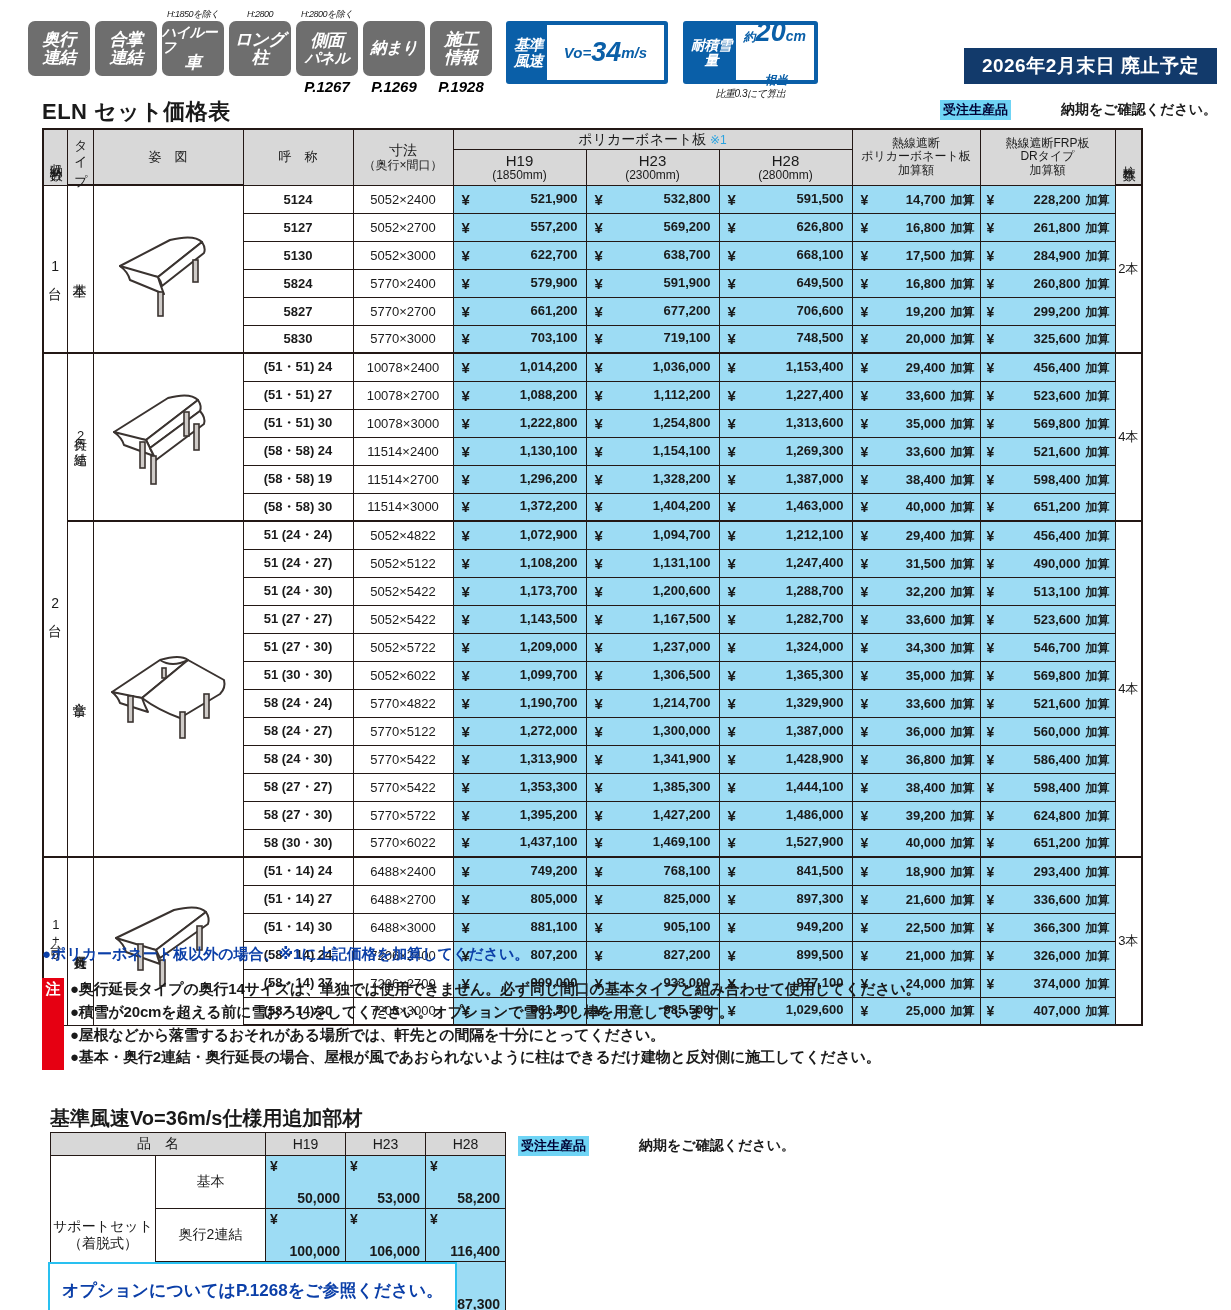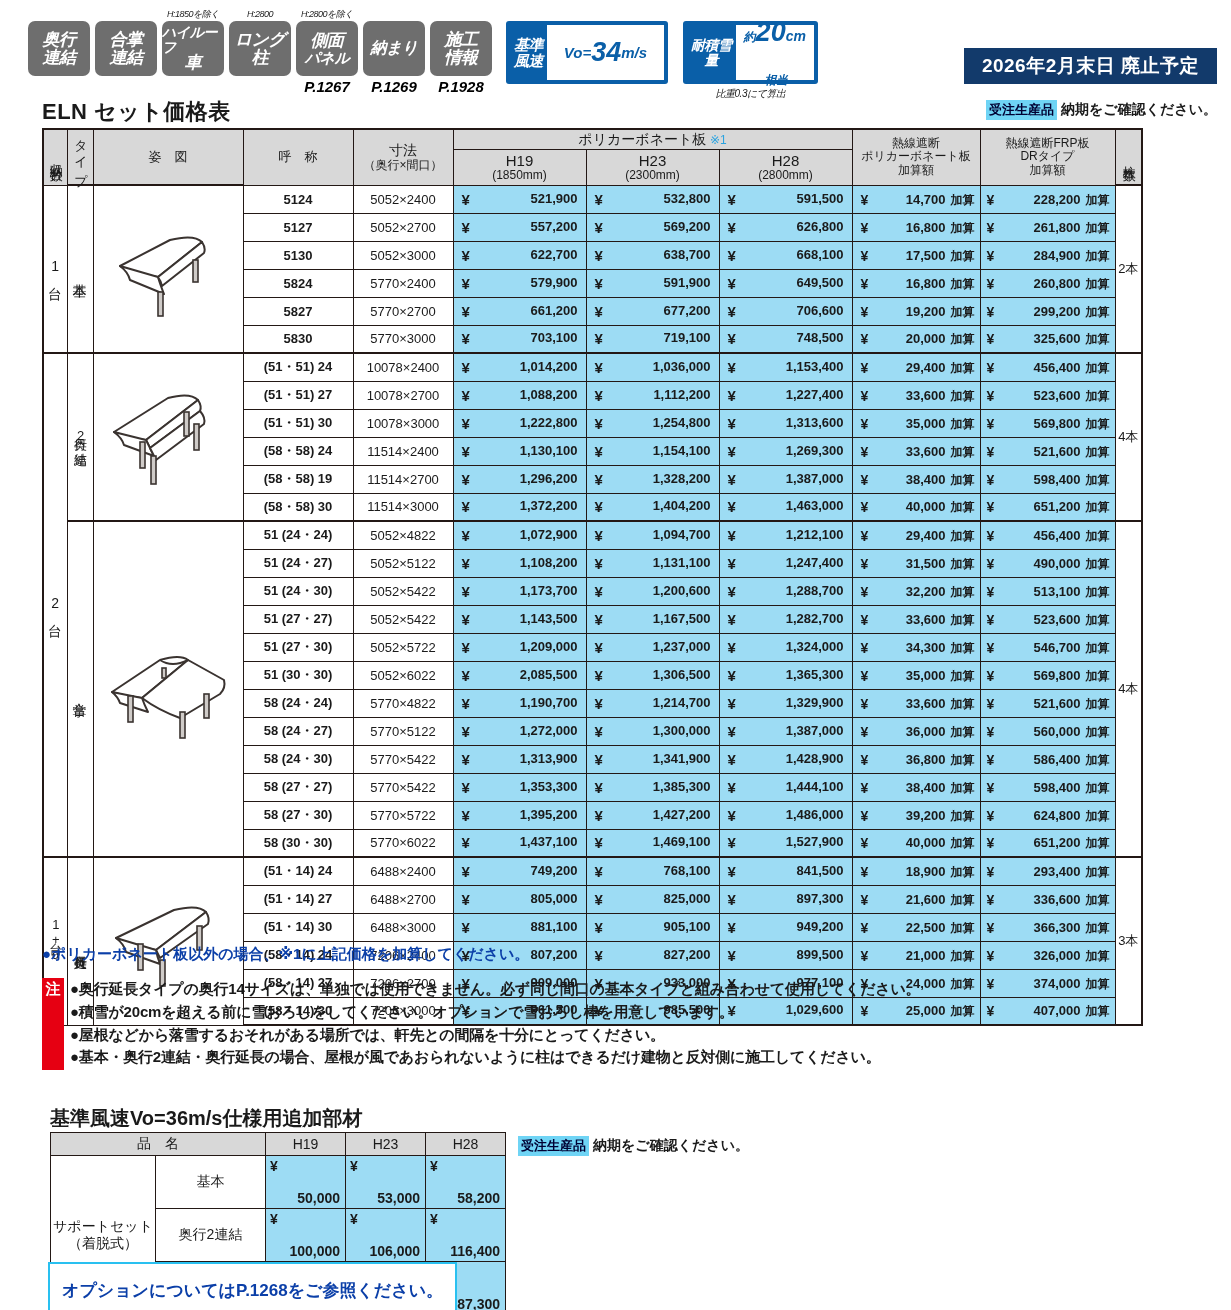--- a/index.html
+++ b/index.html
@@ -44,21 +44,21 @@
 
   
   .discontinue {
     position:absolute; right:14px; top:48px;
     background:#123a6b; color:#fff; font-weight:bold;
     font-size:19px; padding:5px 18px; letter-spacing:0.5px;
   }
 
   
   .h-title { position:absolute; left:42px; top:97px; font-size:22px; font-weight:bold; letter-spacing:0.5px; }
-  .made-to-order { display:inline-flex; align-items:center; font-size:14px; }
+  .made-to-order { display:inline-flex; align-items:center; font-size:14px;gap:46px; }
   .mto-badge { background:#6fd4f5; color:#003; font-weight:bold; padding:1px 3px; font-size:13px; }
   .mto-text { font-weight:bold; margin-left:4px; font-size:14px; }
   .mto-top { position:absolute; right:14px; top:100px; }
 
   
   table.price { position:absolute; left:42px; top:128px; border-collapse:collapse; table-layout:fixed; }
   table.price th, table.price td {
     border:1px solid #231815; padding:0; text-align:center; font-size:13px; color:#1a1a1a;
   }
   table.price thead th { background:#d8d8d8; font-weight:normal; line-height:1.15; }
@@ -794,21 +794,21 @@
           <span class="yen">¥</span>
           <span class="num">546,700</span>
           <span class="suffix">加算</span>
         </td>
       </tr>
       <tr>
         <td class="name">51 (30・30)</td>
         <td class="dim">5052×6022</td>
         <td class="price">
           <span class="yen">¥</span>
-          <span class="num">2,085,500</span>
+          <span class="num">1,099,700</span>
         </td>
         <td class="price">
           <span class="yen">¥</span>
           <span class="num">1,306,500</span>
         </td>
         <td class="price">
           <span class="yen">¥</span>
           <span class="num">1,365,300</span>
         </td>
         <td class="addp">

